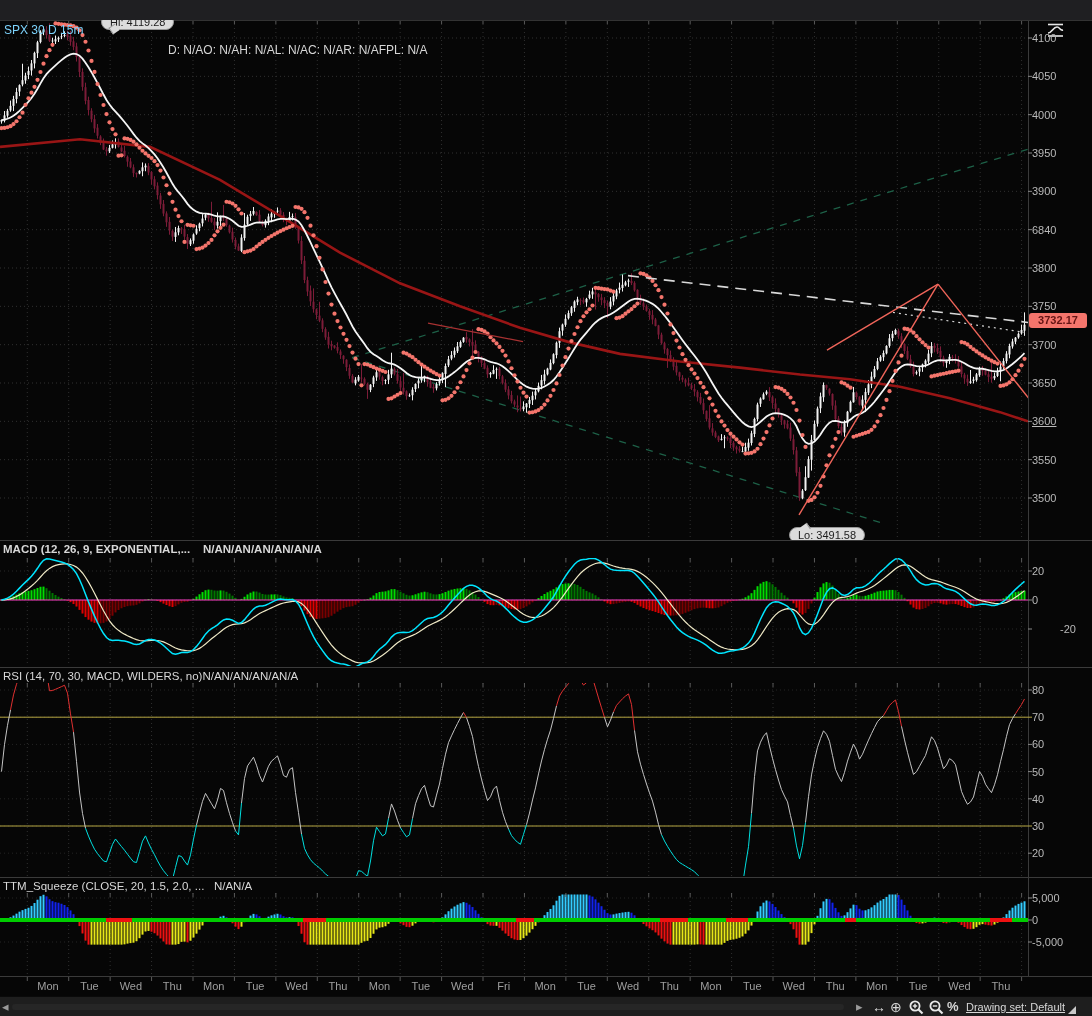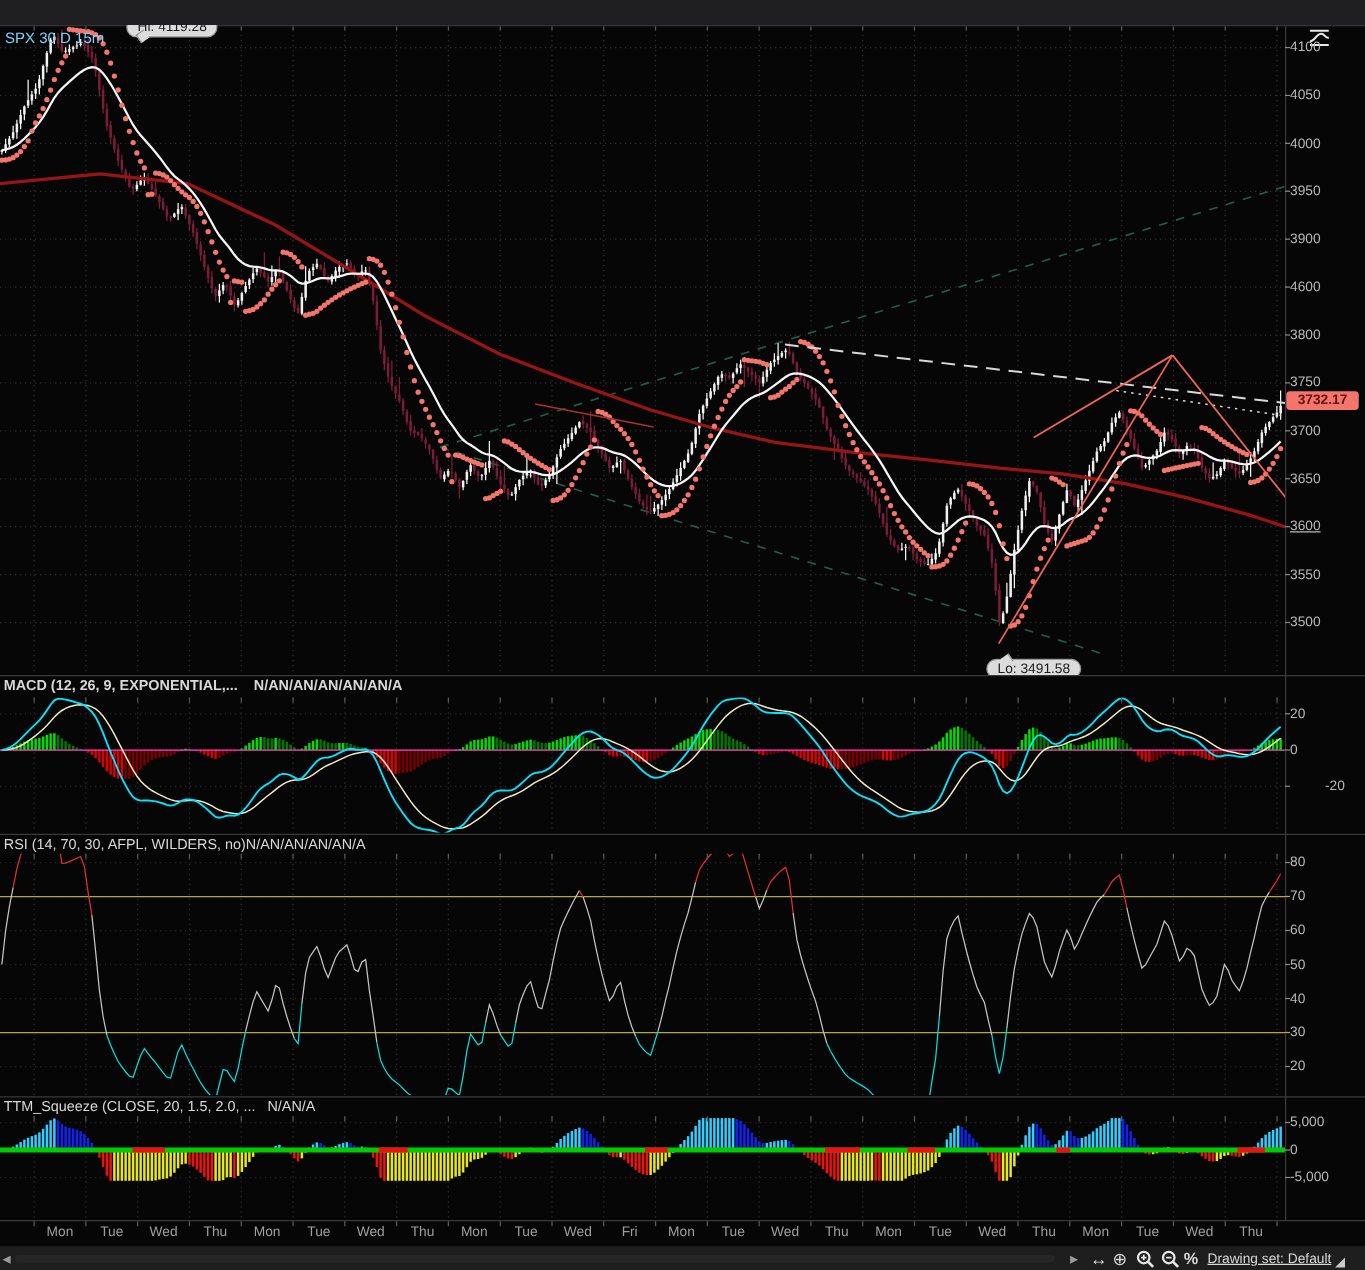--- a/index.html
+++ b/index.html
@@ -2101,46 +2101,47 @@
     <line x1="1028" y1="798.8" x2="1032" y2="798.8" stroke="#888888"></line>
     <line x1="1028" y1="826" x2="1032" y2="826" stroke="#b5a642"></line>
     <line x1="1028" y1="853.2" x2="1032" y2="853.2" stroke="#888888"></line>
     <line x1="1028" y1="898" x2="1032" y2="898" stroke="#888888"></line>
     <line x1="1028" y1="920" x2="1032" y2="920" stroke="#888888"></line>
     <line x1="1028" y1="942" x2="1032" y2="942" stroke="#888888"></line>
   </svg>
 
 <div class="header">
   <span class="sym">SPX 30 D 15m</span>
+  <span class="quote">D: N/AO: N/AH: N/AL: N/AC: N/AR: N/AFPL: N/A</span>
   <span class="style-icon">
     <svg width="22" height="16" viewBox="0 0 22 16">
       <line x1="2" y1="2.5" x2="17" y2="2.5" stroke="#e8e8e8" stroke-width="1.6"></line>
       <path d="M2 11 C6 11 7 5 11 5 C14 5 14 9 17 8" fill="none" stroke="#e8e8e8" stroke-width="1.6"></path>
       <line x1="2" y1="14" x2="17" y2="14" stroke="#e8e8e8" stroke-width="1.6"></line>
     </svg>
   </span>
 </div>
 
 <div class="price-overlay">
   <div class="bubble hi" style="left:101px;top:-6px;text-align:center;">Hi: 4119.28</div>
   <div class="bubble lo" style="left:789px;top:507px;">Lo: 3491.58</div>
 </div>
 <div class="badge" style="top:313px;">3732.17</div>
 
 <div class="plabel" style="top:543px;font-weight:bold;">MACD (12, 26, 9, EXPONENTIAL,...    N/AN/AN/AN/AN/AN/A</div>
-<div class="plabel" style="top:670px;">RSI (14, 70, 30, AFPL, WILDERS, no)N/AN/AN/AN/AN/A</div>
+<div class="plabel" style="top:670px;">RSI (14, 70, 30, MACD, WILDERS, no)N/AN/AN/AN/AN/A</div>
 <div class="plabel" style="top:880px;">TTM_Squeeze (CLOSE, 20, 1.5, 2.0, ...   N/AN/A</div>
 
 <div id="axis-labels">
     <div class="axlab" style="left: 1032px; top: 31px;">4100</div>
     <div class="axlab" style="left: 1032px; top: 69.3333px;">4050</div>
     <div class="axlab" style="left: 1032px; top: 107.667px; text-align: center;">4000</div>
     <div class="axlab" style="left: 1032px; top: 146px;">3950</div>
     <div class="axlab" style="left: 1032px; top: 184.333px;">3900</div>
-    <div class="axlab" style="left: 1032px; top: 222.667px;">4600</div>
+    <div class="axlab" style="left: 1032px; top: 222.667px;">6840</div>
     <div class="axlab" style="left: 1032px; top: 261px;">3800</div>
     <div class="axlab" style="left: 1032px; top: 299.333px;">3750</div>
     <div class="axlab" style="left: 1032px; top: 337.667px;">3700</div>
     <div class="axlab" style="left: 1032px; top: 376px;">3650</div>
     <div class="axlab" style="left: 1032px; top: 414.333px; text-decoration: underline;">3600</div>
     <div class="axlab" style="left: 1032px; top: 452.667px;">3550</div>
     <div class="axlab" style="left: 1032px; top: 491px;">3500</div>
     <div class="axlab" style="left: 1032px; top: 564px;">20</div>
     <div class="axlab" style="left: 1032px; top: 593px;">0</div>
     <div class="axlab" style="left: 1060px; top: 622px;">-20</div>

